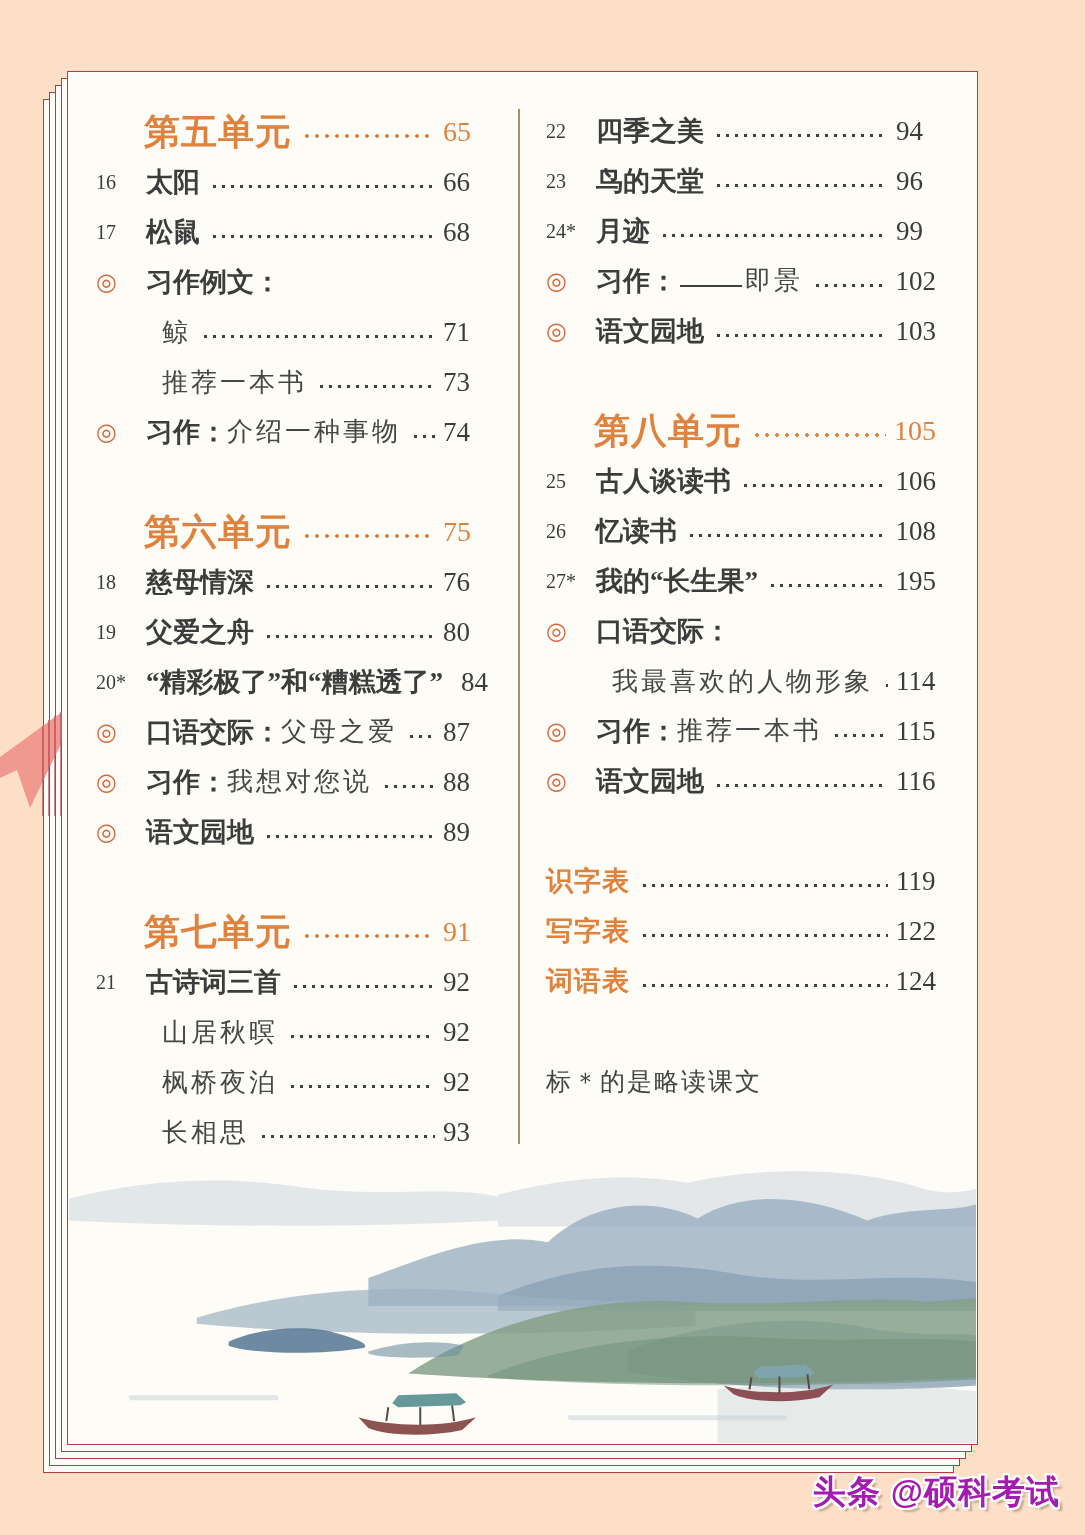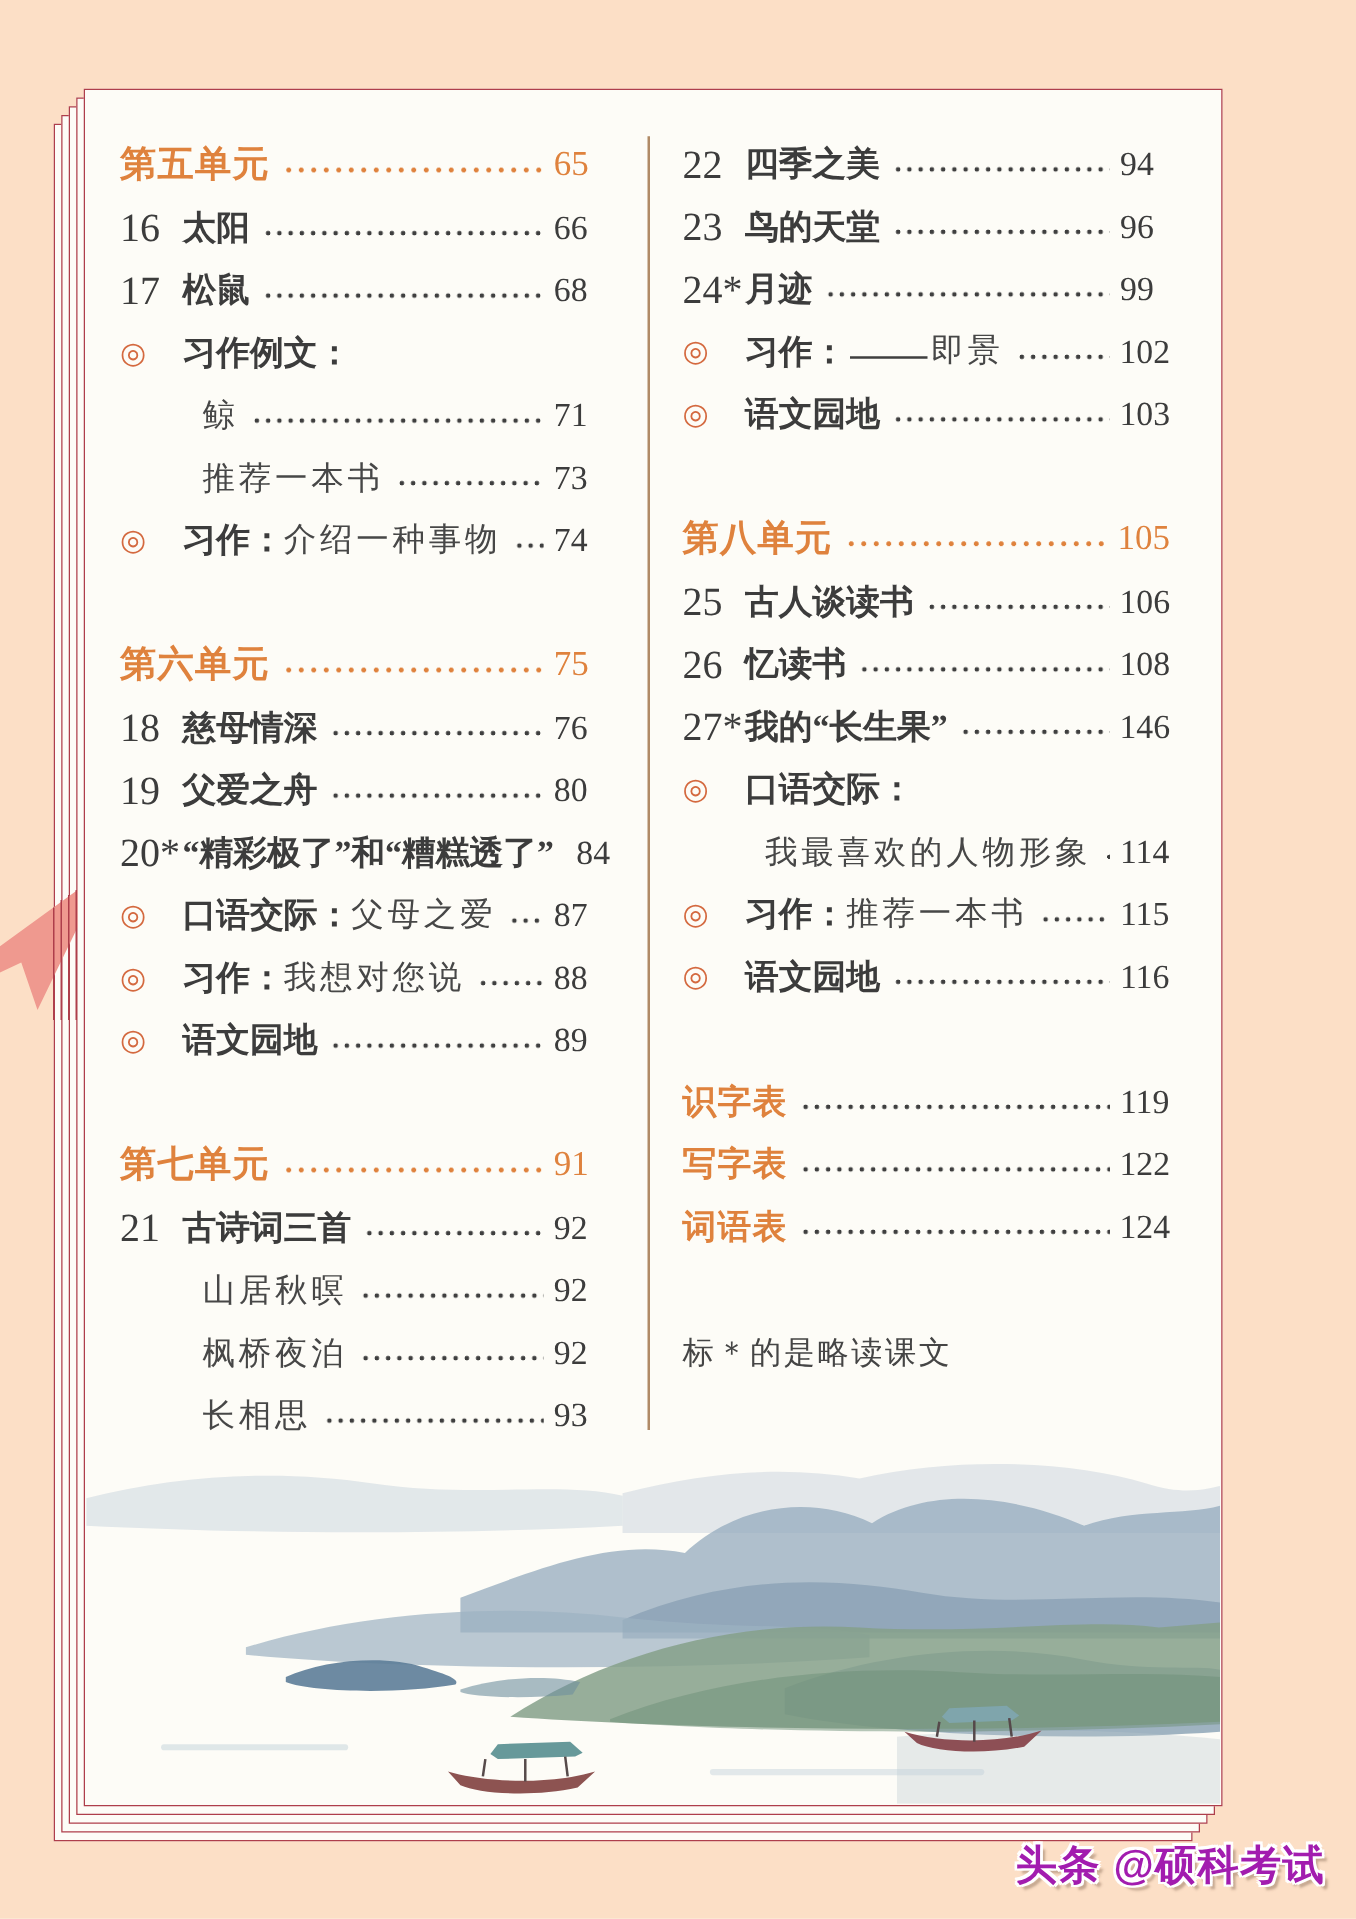--- a/index.html
+++ b/index.html
@@ -50,34 +50,34 @@
     width:2px;height:1035px;
     background:var(--divider);
   }
   .col{
     position:absolute;
   }
   .col-left{left:28px;top:35px;width:387px;}
   .col-right{left:478px;top:34px;width:390px;}
   .row{display:flex;align-items:center;height:50px;white-space:nowrap;}
   .row.spacer{height:50px;}
-  .num{flex:none;width:50px;font-size:32px;color:var(--text);}
+  .num{flex:none;width:50px;font-size:20px;color:var(--text);}
   .num.marker{color:var(--marker);font-size:24px;}
   .num.indent{width:66px;}
   .title{display:inline-flex;align-items:flex-start;}
   .t-strong{font-weight:600;font-size:27px;color:var(--text);}
   .t-kai{font-weight:400;font-size:26px;color:#474747;letter-spacing:3px;}
   .blank{display:inline-block;width:62px;height:24px;border-bottom:2px solid #3f3f3f;margin:0 3px;}
   .leader{
     flex:1;height:100%;margin:0 8px 0 10px;
     background-image:radial-gradient(circle,#3f3f3f 1.7px,transparent 2px);
     background-size:9px 9px;background-repeat:repeat-x;background-position:left 60%;
   }
   .pg{flex:none;min-width:40px;text-align:left;font-size:27px;color:var(--text);}
-  .row.unit .u-title{font-size:29px;font-weight:600;color:var(--accent-orange);letter-spacing:1px;}
+  .row.unit .u-title{font-size:36px;font-weight:600;color:var(--accent-orange);letter-spacing:1px;margin-left:48px;}
   .row.unit .leader{
     background-image:radial-gradient(circle,var(--accent-orange) 1.8px,transparent 2.1px);
     background-size:10px 10px;
   }
   .row.unit .pg{color:var(--accent-orange);font-size:28px;}
   .row.backmatter .u-title{font-size:27px;font-weight:600;color:var(--accent-orange);letter-spacing:1px;}
   .note-text{font-size:25px;color:#454545;letter-spacing:2px;}
   .painting{
     position:absolute;left:1px;top:1075px;width:907px;height:296px;
   }
@@ -324,21 +324,21 @@
         </span>
         <span class="leader"></span>
         <span class="pg">108</span>
       </div>
       <div class="row lesson">
         <span class="num">27*</span>
         <span class="title">
           <span class="t-strong">我的“长生果”</span>
         </span>
         <span class="leader"></span>
-        <span class="pg">146</span>
+        <span class="pg">195</span>
       </div>
       <div class="row circle">
         <span class="num marker">◎</span>
         <span class="title">
           <span class="t-strong">口语交际：</span>
         </span>
       </div>
       <div class="row sub">
         <span class="num indent"></span>
         <span class="title">

